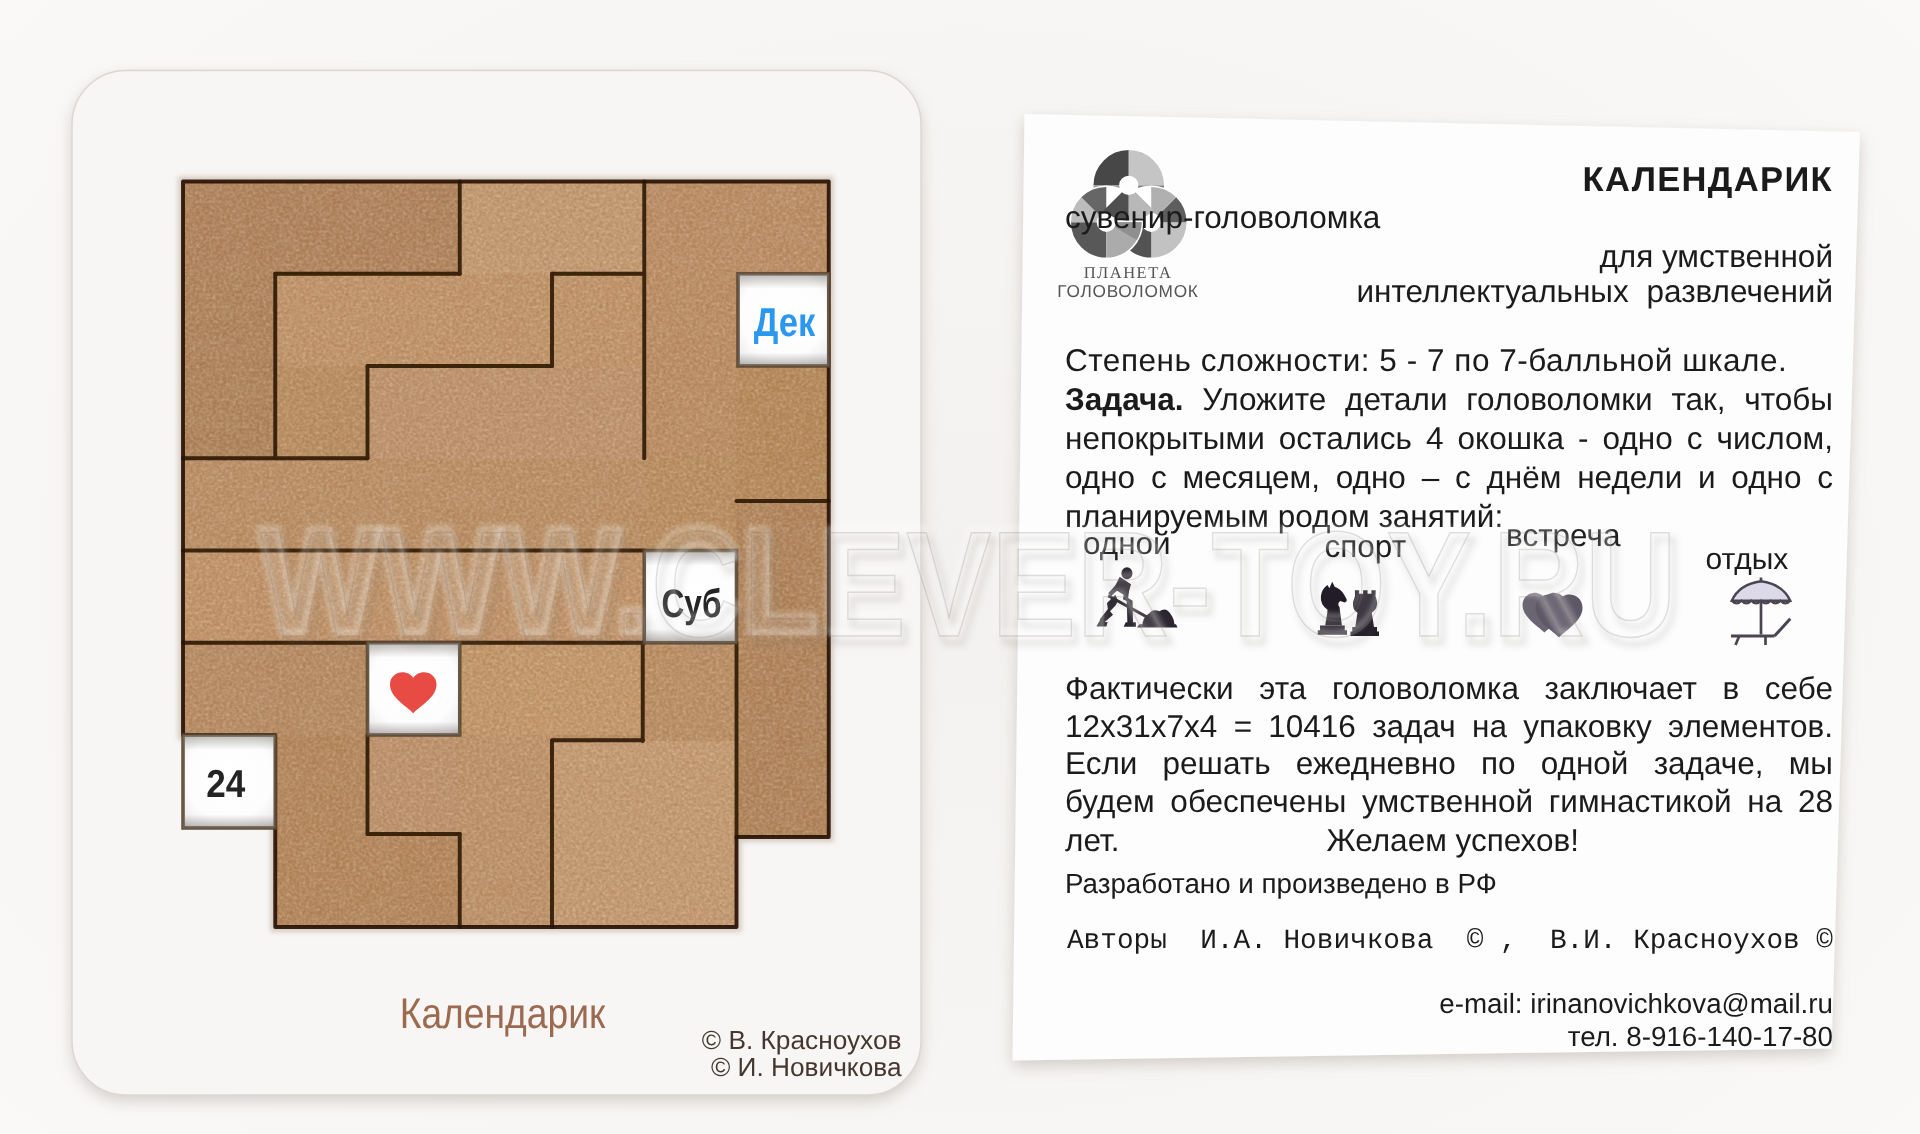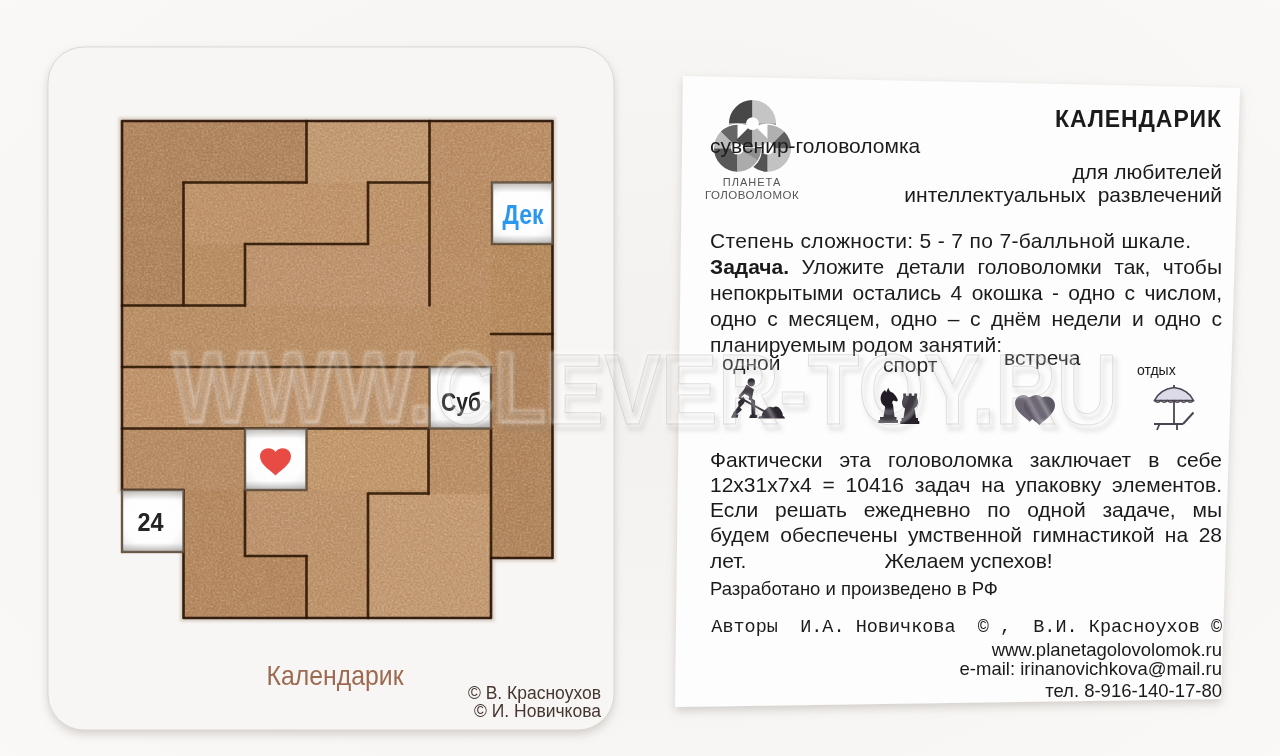--- a/index.html
+++ b/index.html
@@ -187,65 +187,64 @@
     </g>
   </g>
 </svg>
 
 <div class="abs" style="left:710px;top:0;width:512px;height:756px;color:#1b1b1b;">
 
   <div class="abs" style="right:0;top:106px;width:512px;text-align:right;font-size:23px;font-weight:bold;letter-spacing:0.9px;">КАЛЕНДАРИК</div>
 
   <div class="abs" style="right:0;top:134px;width:512px;font-size:21px;">сувенир-головоломка</div>
 
-  <div class="abs" style="right:0;top:160px;width:512px;text-align:right;font-size:21px;">для любителей</div>
+  <div class="abs" style="right:0;top:160px;width:512px;text-align:right;font-size:21px;">для умственной</div>
 
   <div class="abs" style="right:0;top:183px;width:512px;text-align:right;font-size:21px;word-spacing:6px;">интеллектуальных развлечений</div>
 
   <div class="abs" style="left:0;top:229px;width:512px;font-size:21px;letter-spacing:0.35px;">Степень сложности: 5 - 7 по 7-балльной шкале.</div>
 
   <div class="abs" style="left:0;top:255px;width:512px;font-size:21px;text-align:justify;text-align-last:justify;"><b>Задача.</b> Уложите детали головоломки так, чтобы</div>
 
   <div class="abs" style="left:0;top:281px;width:512px;font-size:21px;text-align:justify;text-align-last:justify;">непокрытыми остались 4 окошка - одно с числом,</div>
 
   <div class="abs" style="left:0;top:307px;width:512px;font-size:21px;text-align:justify;text-align-last:justify;">одно с месяцем, одно – с днём недели и одно с</div>
 
   <div class="abs" style="left:0;top:333px;width:512px;font-size:21px;">планируемым родом занятий:</div>
 
   <div class="abs" style="left:12px;top:351px;font-size:21px;">одной</div>
 
   <div class="abs" style="left:173px;top:353px;font-size:21px;">спорт</div>
 
   <div class="abs" style="left:294px;top:346px;font-size:21px;">встреча</div>
 
-  <div class="abs" style="left:427px;top:362px;font-size:14px;">отдых</div>
+  <div class="abs" style="left:427px;top:362px;font-size:20px;">отдых</div>
 
   <div class="abs" style="left:0;top:448px;width:512px;font-size:21px;text-align:justify;text-align-last:justify;">Фактически эта головоломка заключает в себе</div>
 
   <div class="abs" style="left:0;top:473px;width:512px;font-size:21px;text-align:justify;text-align-last:justify;">12x31x7x4 = 10416 задач на упаковку элементов.</div>
 
   <div class="abs" style="left:0;top:498px;width:512px;font-size:21px;text-align:justify;text-align-last:justify;">Если решать ежедневно по одной задаче, мы</div>
 
   <div class="abs" style="left:0;top:523px;width:512px;font-size:21px;text-align:justify;text-align-last:justify;">будем обеспечены умственной гимнастикой на 28</div>
 
   <div class="abs" style="left:0;top:549px;width:512px;font-size:21px;">лет.<span style="margin-left:138px;">Желаем успехов!</span></div>
 
   <div class="abs" style="right:0;top:578px;width:512px;text-align:left;font-size:18.5px;">Разработано и произведено в РФ</div>
 
 
   <div class="abs" style="right:0;top:617px;width:512px;text-align:right;font-size:18.5px;font-family:Liberation Mono, monospace;">Авторы&nbsp; И.А. Новичкова&nbsp; © ,&nbsp; В.И. Красноухов ©</div>
 
-  <div class="abs" style="right:0;top:639px;width:512px;text-align:right;font-size:18.5px;">www.planetagolovolomok.ru</div>
 
   <div class="abs" style="right:0;top:658px;width:512px;text-align:right;font-size:18.5px;">e-mail: irinanovichkova@mail.ru</div>
 
   <div class="abs" style="right:0;top:680px;width:512px;text-align:right;font-size:18.5px;">тел. 8-916-140-17-80</div>
 </div>
 
-<div class="abs" style="left:700px;top:176px;width:104px;text-align:center;font-size:11px;color:#555;letter-spacing:1px;">ПЛАНЕТА</div>
+<div class="abs" style="left:700px;top:176px;width:104px;text-align:center;font-size:11px;color:#555;letter-spacing:1px;font-family:Liberation Serif, serif;">ПЛАНЕТА</div>
 
 <div class="abs" style="left:690px;top:189px;width:124px;text-align:center;font-size:11.5px;color:#555;letter-spacing:0.5px;">ГОЛОВОЛОМОК</div>
 
 <svg class="abs" style="left:700px;top:370px" width="560" height="86" viewBox="0 0 560 86">
 
   <g transform="translate(30,8)" fill="#2b2630" stroke="none">
     <ellipse cx="21.3" cy="4.2" rx="3.7" ry="4"></ellipse>
     <path d="M16.5,6.5 L24,11.5 L21.5,20 L12.5,14.5 Z"></path>
     <path d="M17,8.5 L8.8,17.5 L10.8,19.4 L19,11.8 Z"></path>
     <path d="M23,13 L21.8,23 L18.6,21.5 L20.3,12 Z"></path>

